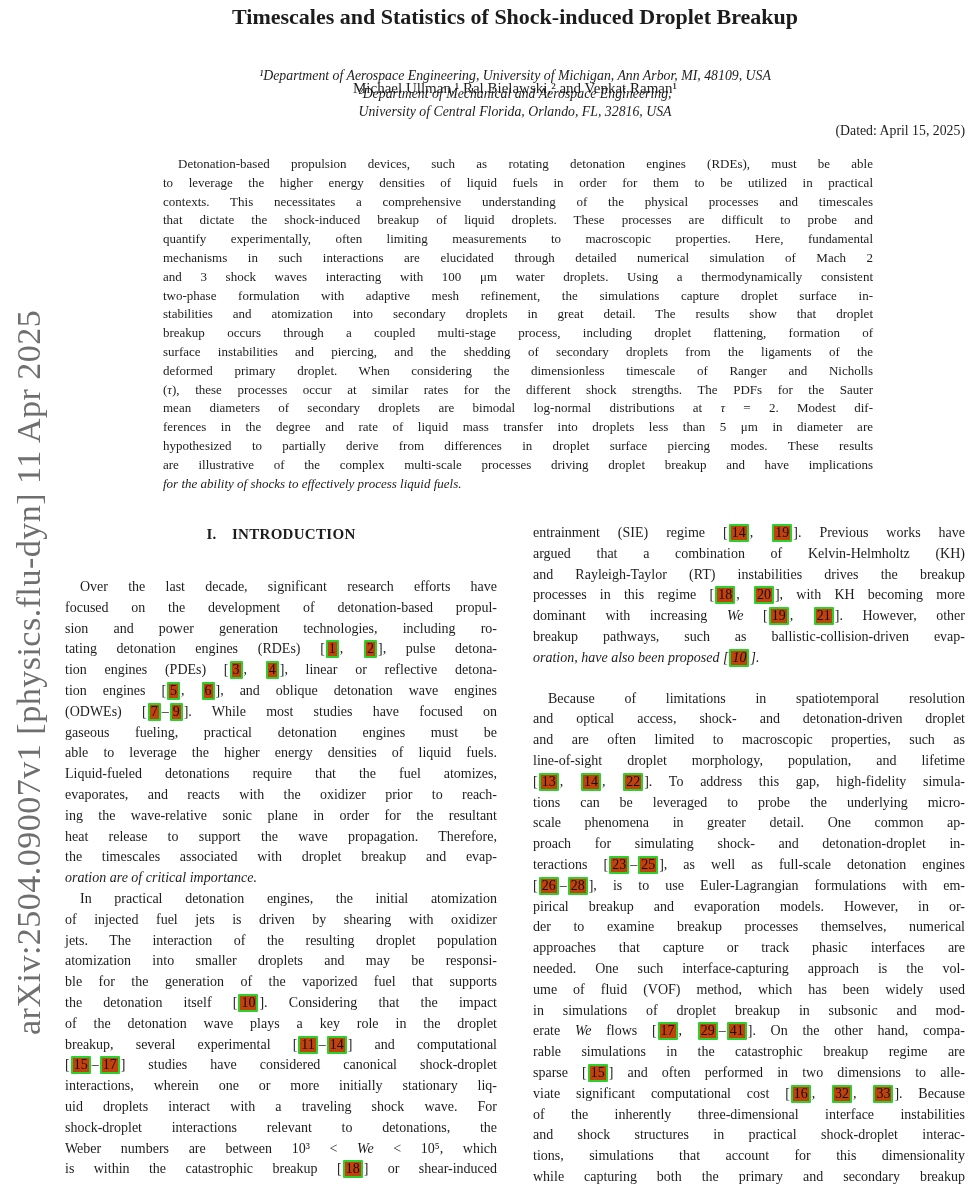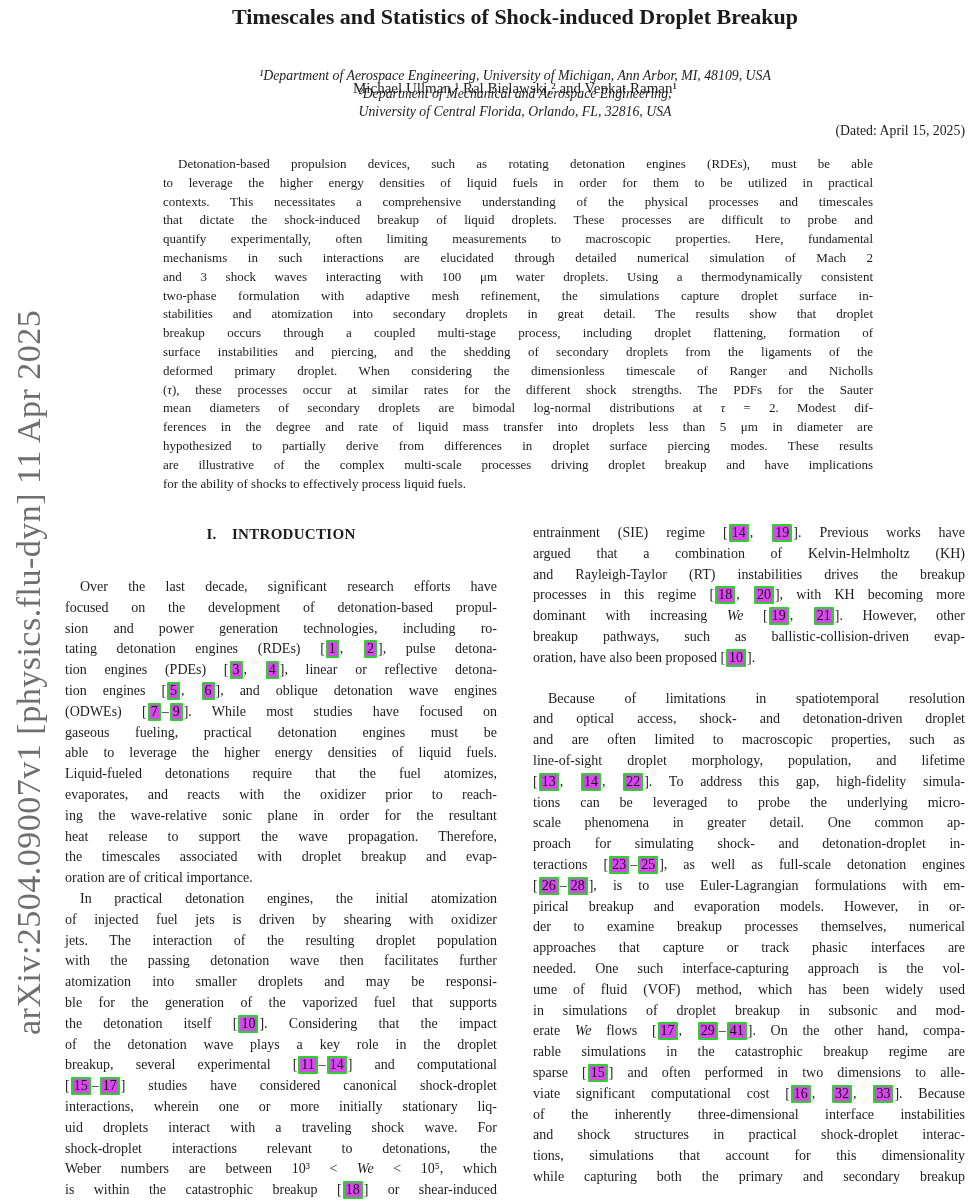--- a/index.html
+++ b/index.html
@@ -20,27 +20,27 @@
   #authors { left:65px; top:42px; width:900px; text-align:center; font-size:15px;margin-top:38px; }
   #affiliations { left:65px; top:67px; width:900px; text-align:center;
     font-style:italic; font-size:13.8px; line-height:18px; }
   #dated { left:65px; top:123px; width:900px; text-align:right; font-size:13.8px; }
   #abstract { left:163px; top:155px; width:710px; font-size:13px; line-height:18.8px; }
   #section-heading { left:65px; top:526px; width:432px; text-align:center;
     font-size:15px; font-weight:bold; letter-spacing:0.3px; }
   #left-col  { left:65px;  top:577px; width:432px; font-size:14px; line-height:20.8px; }
   #right-col { left:533px; top:523px; width:432px; font-size:14px; line-height:20.8px; }
   .tline { text-align:justify; text-align-last:justify; white-space:normal; }
-  .tline.noj { text-align-last:left; }
+  .tline.noj { text-align-last:left;font-style:italic; }
   .tline.indent { text-indent:15px; }
   .tspacer { height:20px; }
   .cite {
     display:inline-block; border:2px solid var(--cite, #2ed02e);
     padding:0 1px; margin:0 1px; line-height:1.0; border-radius:1px;
-    color:#111; background:#d946ef;
+    color:#111; background:#c2410c;
   }
   i { font-style:italic; }
 </style>
 </head>
 <body>
 
 <div id="page">
   <div id="watermark">arXiv:2504.09007v1 [physics.flu-dyn] 11 Apr 2025</div>
   <div class="abs" id="title">Timescales and Statistics of Shock-induced Droplet Breakup</div>
   <div class="abs" id="authors">Michael Ullman,¹ Ral Bielawski,² and Venkat Raman¹</div>
@@ -83,21 +83,20 @@
       <div class="tline">able to leverage the higher energy densities of liquid fuels.</div>
       <div class="tline">Liquid-fueled detonations require that the fuel atomizes,</div>
       <div class="tline">evaporates, and reacts with the oxidizer prior to reach-</div>
       <div class="tline">ing the wave-relative sonic plane in order for the resultant</div>
       <div class="tline">heat release to support the wave propagation. Therefore,</div>
       <div class="tline">the timescales associated with droplet breakup and evap-</div>
       <div class="tline noj">oration are of critical importance.</div>
       <div class="tline indent">In practical detonation engines, the initial atomization</div>
       <div class="tline">of injected fuel jets is driven by shearing with oxidizer</div>
       <div class="tline">jets. The interaction of the resulting droplet population</div>
-      <div class="tline">with the passing detonation wave then facilitates further</div>
       <div class="tline">atomization into smaller droplets and may be responsi-</div>
       <div class="tline">ble for the generation of the vaporized fuel that supports</div>
       <div class="tline">the detonation itself [<span class="cite">10</span>]. Considering that the impact</div>
       <div class="tline">of the detonation wave plays a key role in the droplet</div>
       <div class="tline">breakup, several experimental [<span class="cite">11</span>–<span class="cite">14</span>] and computational</div>
       <div class="tline">[<span class="cite">15</span>–<span class="cite">17</span>] studies have considered canonical shock-droplet</div>
       <div class="tline">interactions, wherein one or more initially stationary liq-</div>
       <div class="tline">uid droplets interact with a traveling shock wave. For</div>
       <div class="tline">shock-droplet interactions relevant to detonations, the</div>
       <div class="tline">Weber numbers are between 10³ &lt; <i>We</i> &lt; 10⁵, which</div>

